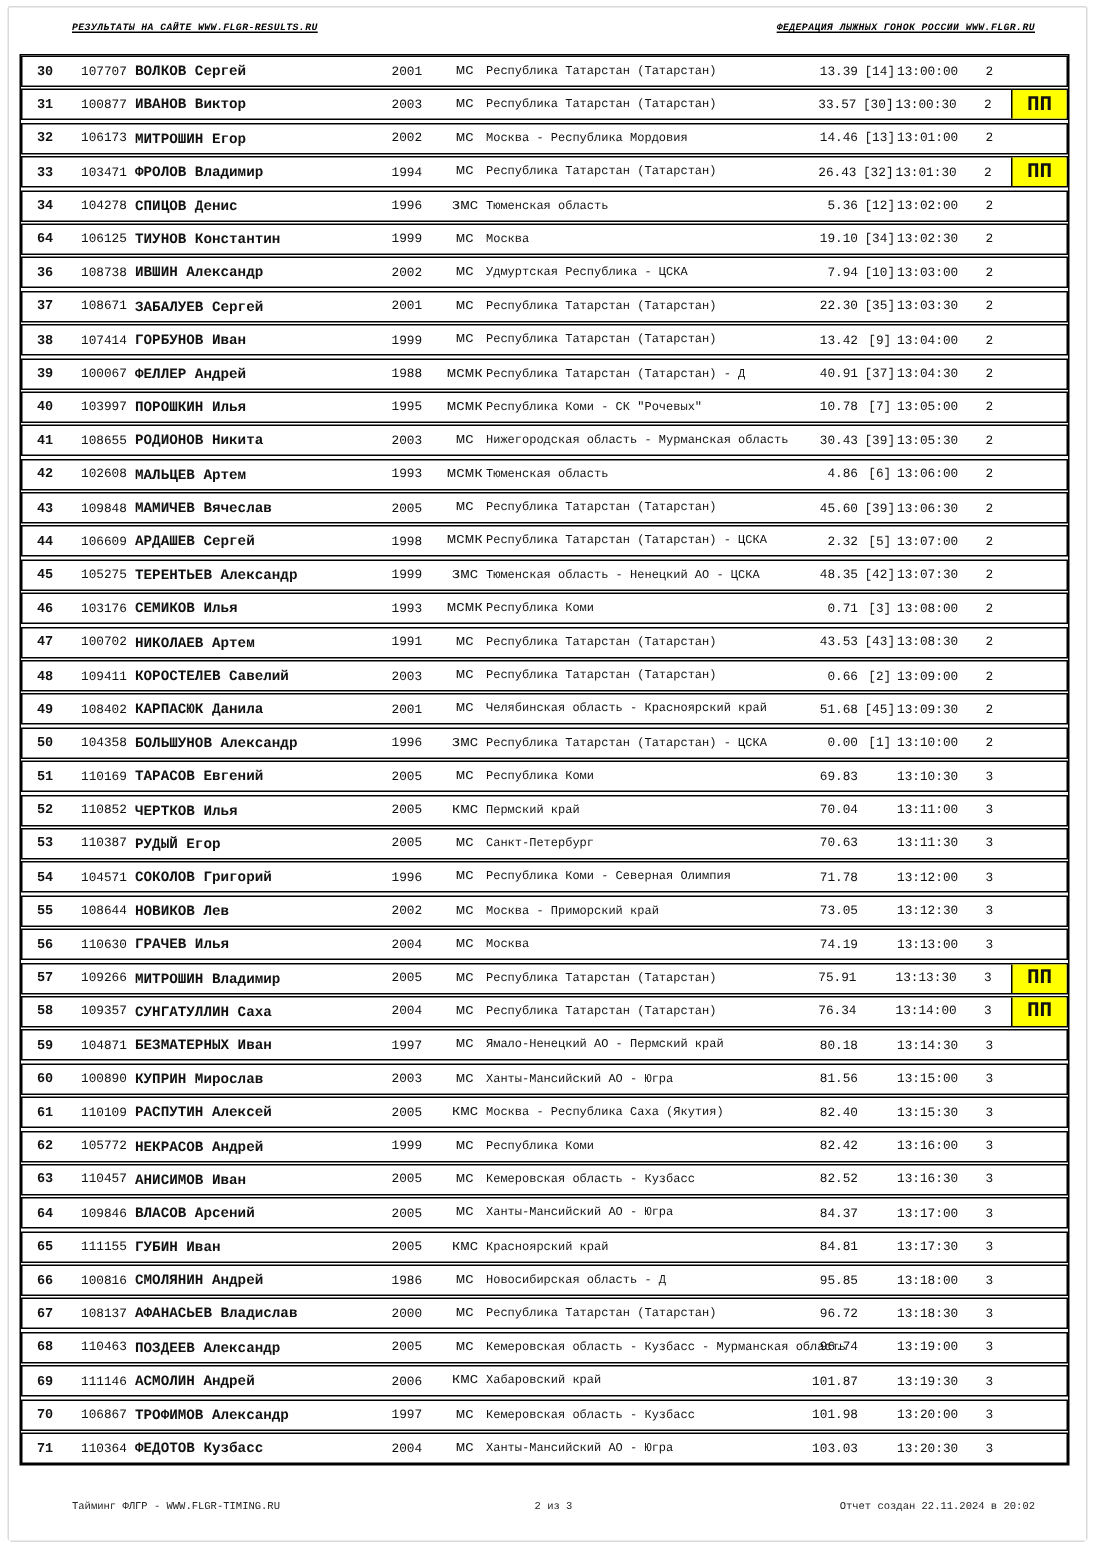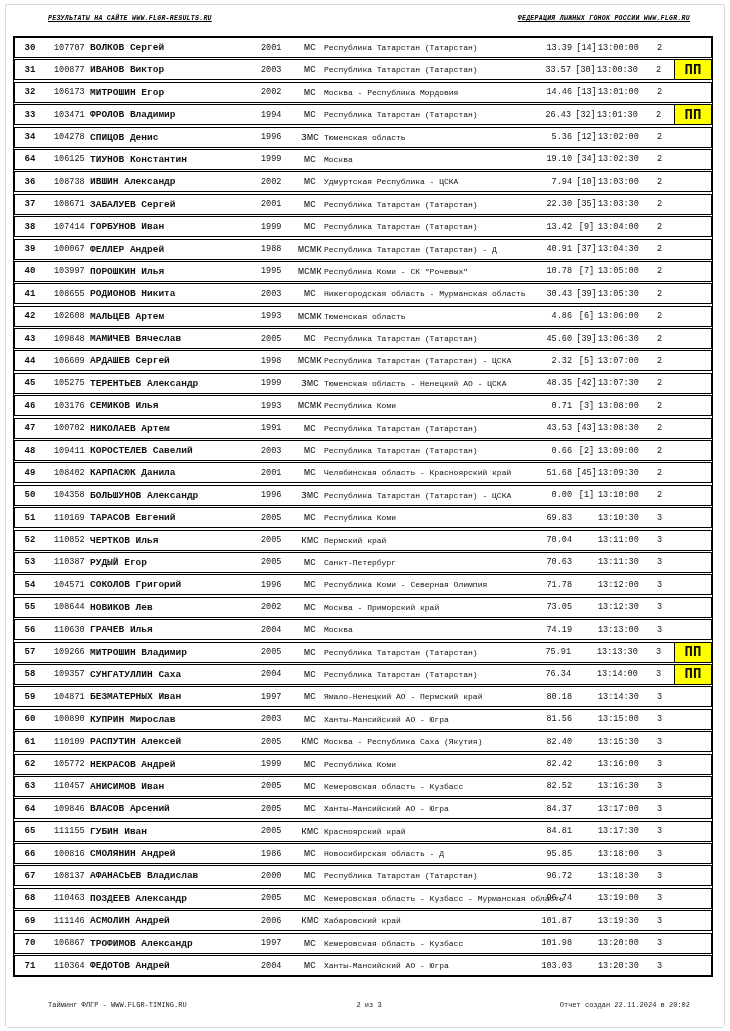--- a/index.html
+++ b/index.html
@@ -590,21 +590,21 @@
         <div class="cell c-region">Кемеровская область - Кузбасс</div>
         <div class="cell c-pts">101.98</div>
         <div class="cell c-brk"></div>
         <div class="cell c-time">13:20:00</div>
         <div class="cell c-group">3</div>
         <div class="c-pp"></div>
       </div>
       <div class="row">
         <div class="cell c-num">71</div>
         <div class="cell c-id">110364</div>
-        <div class="cell c-name">ФЕДОТОВ Андрей</div>
+        <div class="cell c-name">ФЕДОТОВ Кузбасс</div>
         <div class="cell c-year">2004</div>
         <div class="cell c-rank">мс</div>
         <div class="cell c-region">Ханты-Мансийский АО - Югра</div>
         <div class="cell c-pts">103.03</div>
         <div class="cell c-brk"></div>
         <div class="cell c-time">13:20:30</div>
         <div class="cell c-group">3</div>
         <div class="c-pp"></div>
       </div>
     </div>

